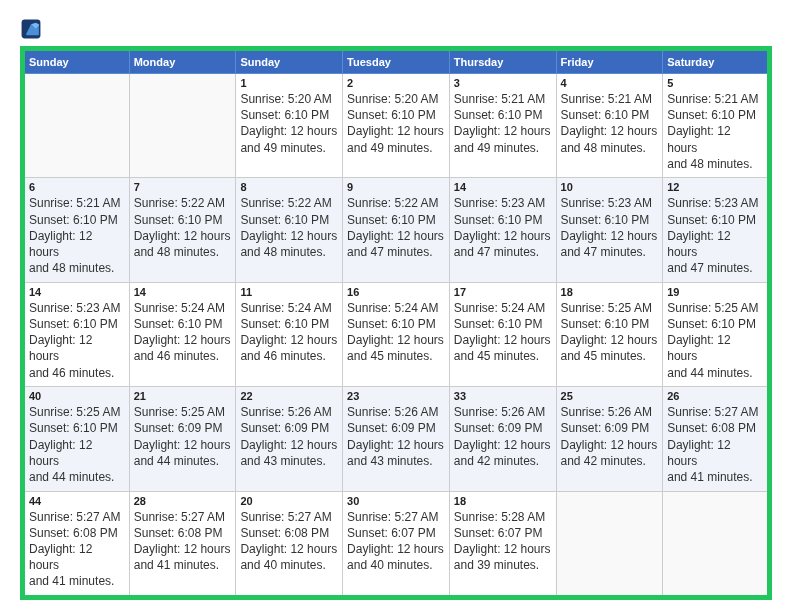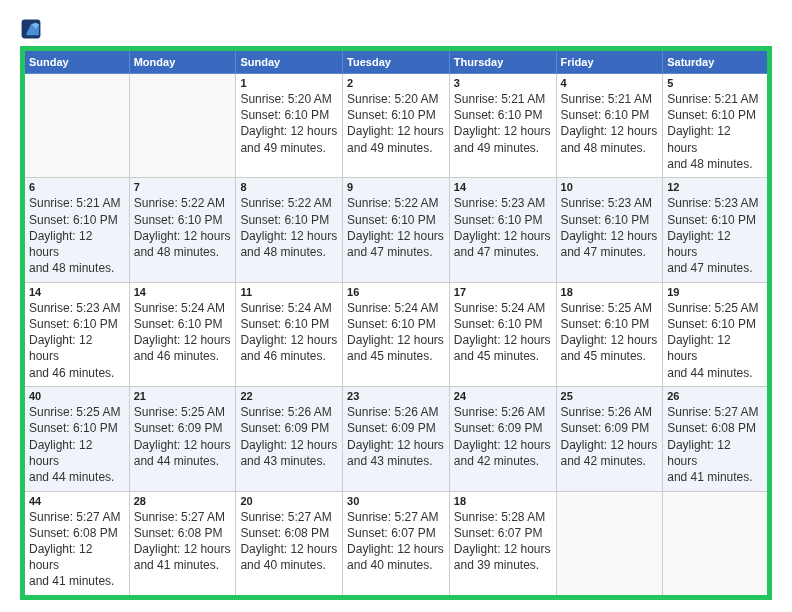--- a/index.html
+++ b/index.html
@@ -300,21 +300,21 @@
 and 43 minutes.</div>
           </td>
           <td>
             <span class="day-num">23</span>
             <div class="day-info" style="white-space: pre-line;">Sunrise: 5:26 AM
 Sunset: 6:09 PM
 Daylight: 12 hours
 and 43 minutes.</div>
           </td>
           <td>
-            <span class="day-num">24</span>
+            <span class="day-num">33</span>
             <div class="day-info" style="white-space: pre-line;">Sunrise: 5:26 AM
 Sunset: 6:09 PM
 Daylight: 12 hours
 and 42 minutes.</div>
           </td>
           <td>
             <span class="day-num">25</span>
             <div class="day-info" style="white-space: pre-line;">Sunrise: 5:26 AM
 Sunset: 6:09 PM
 Daylight: 12 hours

